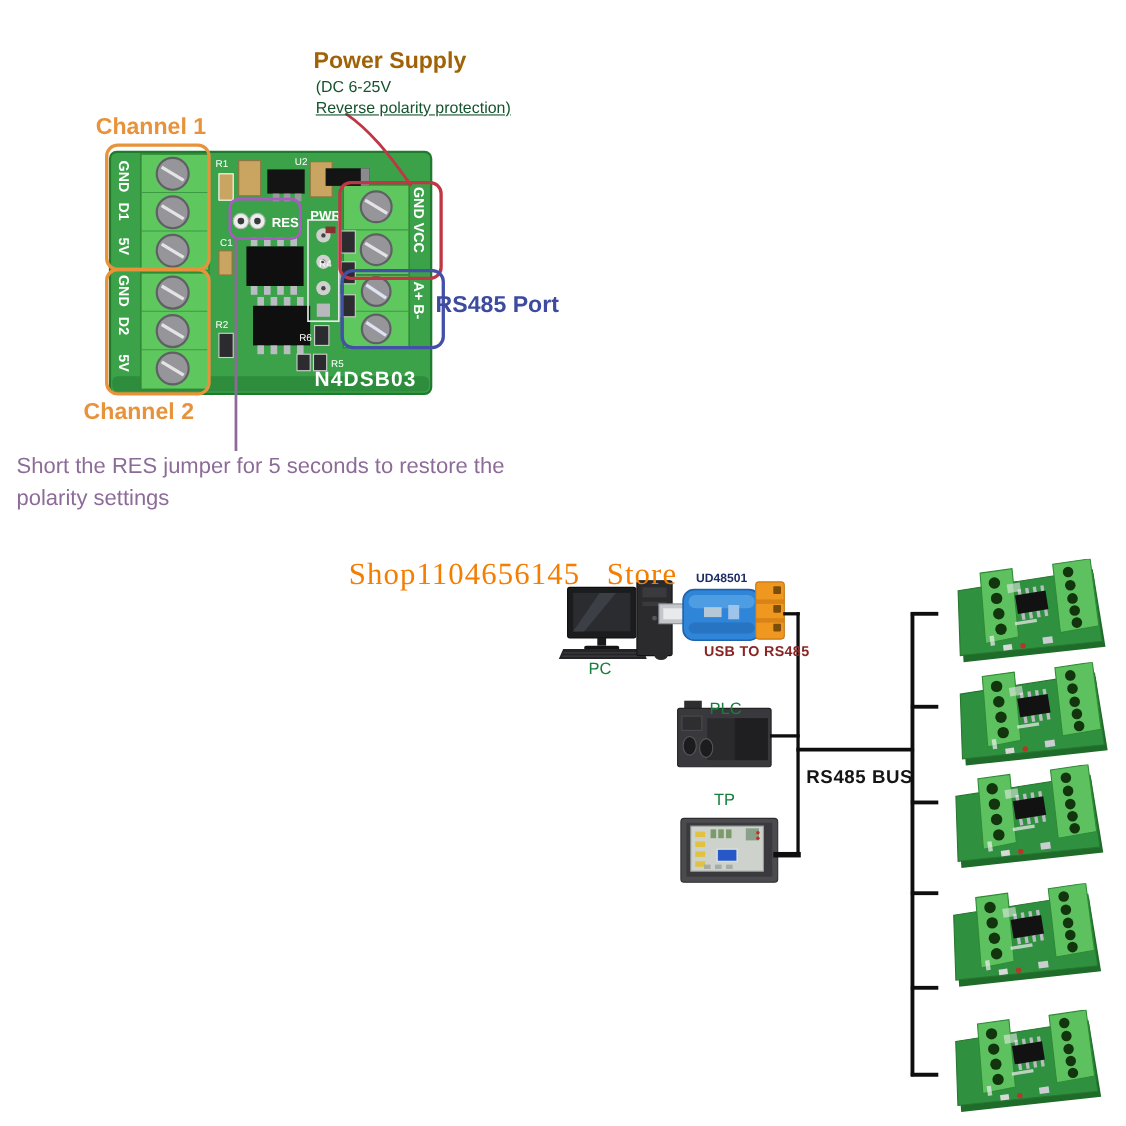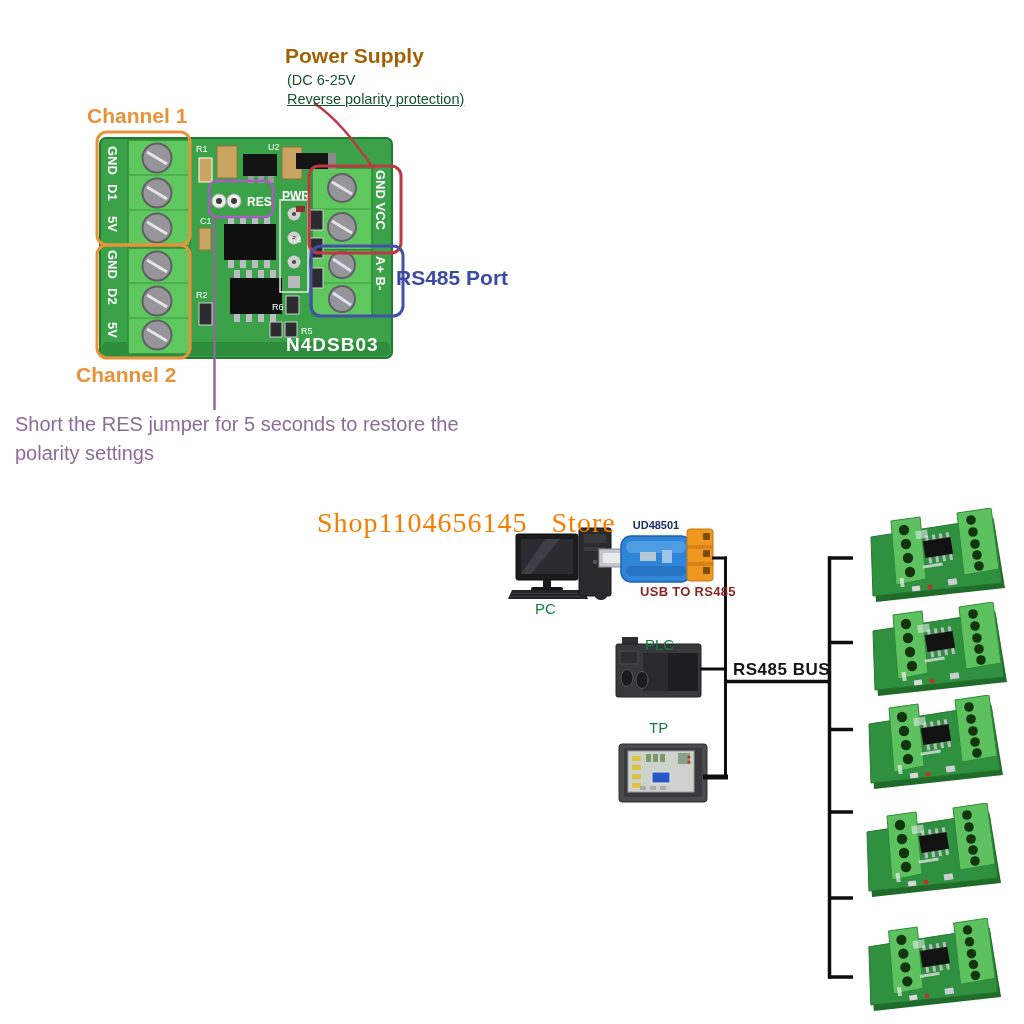--- a/index.html
+++ b/index.html
@@ -7,21 +7,21 @@
          font-family:"Liberation Sans",sans-serif;}
   .stage svg.gfx{position:absolute;left:0;top:0;z-index:1;}
   .lbl{position:absolute;z-index:3;white-space:nowrap;}
   .lbl-channel{font-size:21px;font-weight:bold;color:#e8923a;}
   .lbl-power-title{font-size:21px;font-weight:bold;color:#a16207;}
   .lbl-power-sub{font-size:14.5px;color:#14532d;}
   .lbl-rs485{font-size:21px;font-weight:600;color:#3c4ba0;}
   .lbl-note{font-size:20px;color:#8d6b98;}
   .lbl-dev{font-size:15px;color:#15803d;}
   .lbl-usb{font-size:13px;font-weight:bold;color:#8b2525;letter-spacing:.3px;}
-  .lbl-bus{font-size:17px;font-weight:600;color:#151515;letter-spacing:.5px;}
+  .lbl-bus{font-size:17px;font-weight:600;color:#151515;letter-spacing:.5px;margin-top:37px;}
   .watermark{position:absolute;left:317px;top:507px;z-index:6;
              font-family:"Liberation Serif",serif;font-size:28px;color:#f57d00;
              letter-spacing:1px;word-spacing:16px;white-space:nowrap;}
   text{font-family:"Liberation Sans",sans-serif;}
 </style>
 </head>
 <body>
 
 <div class="stage">
 

